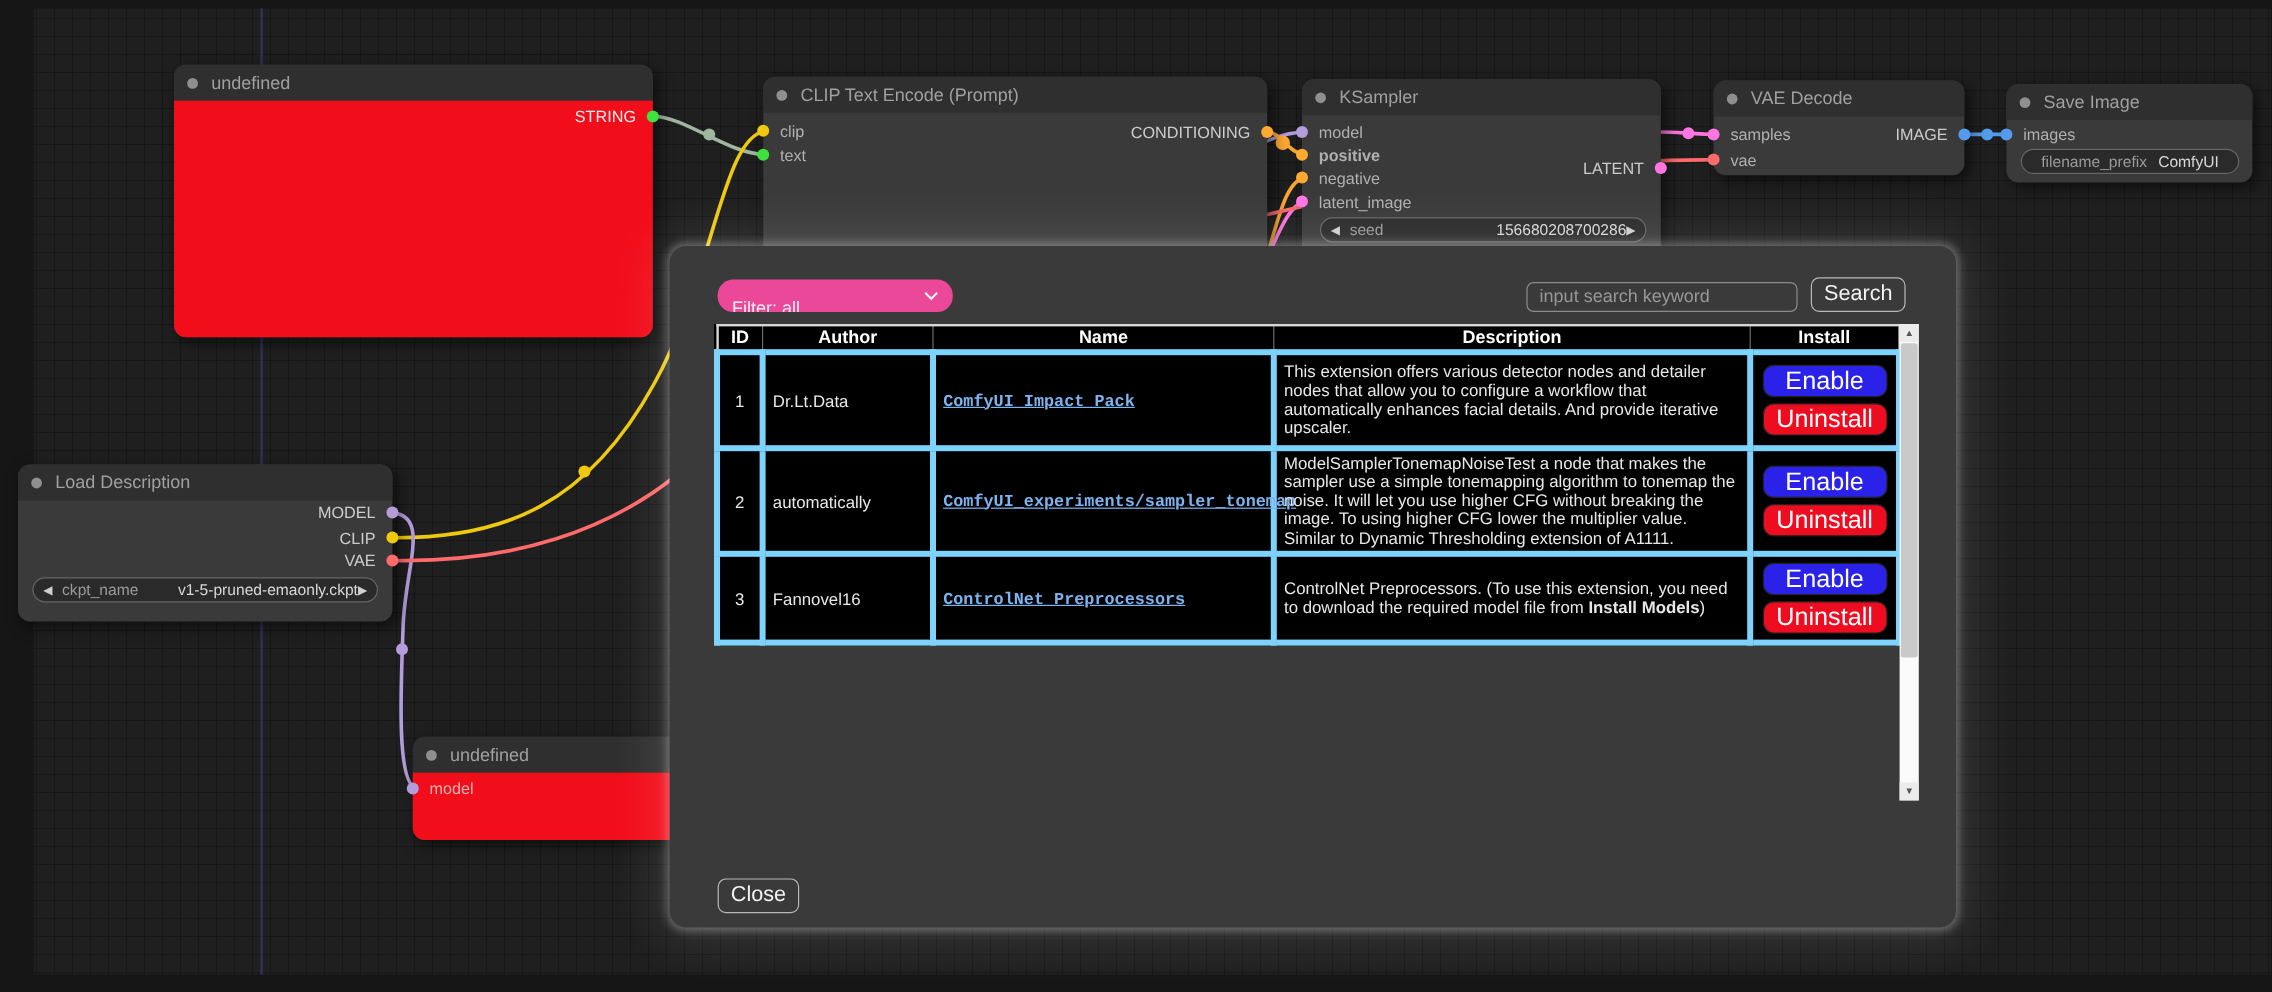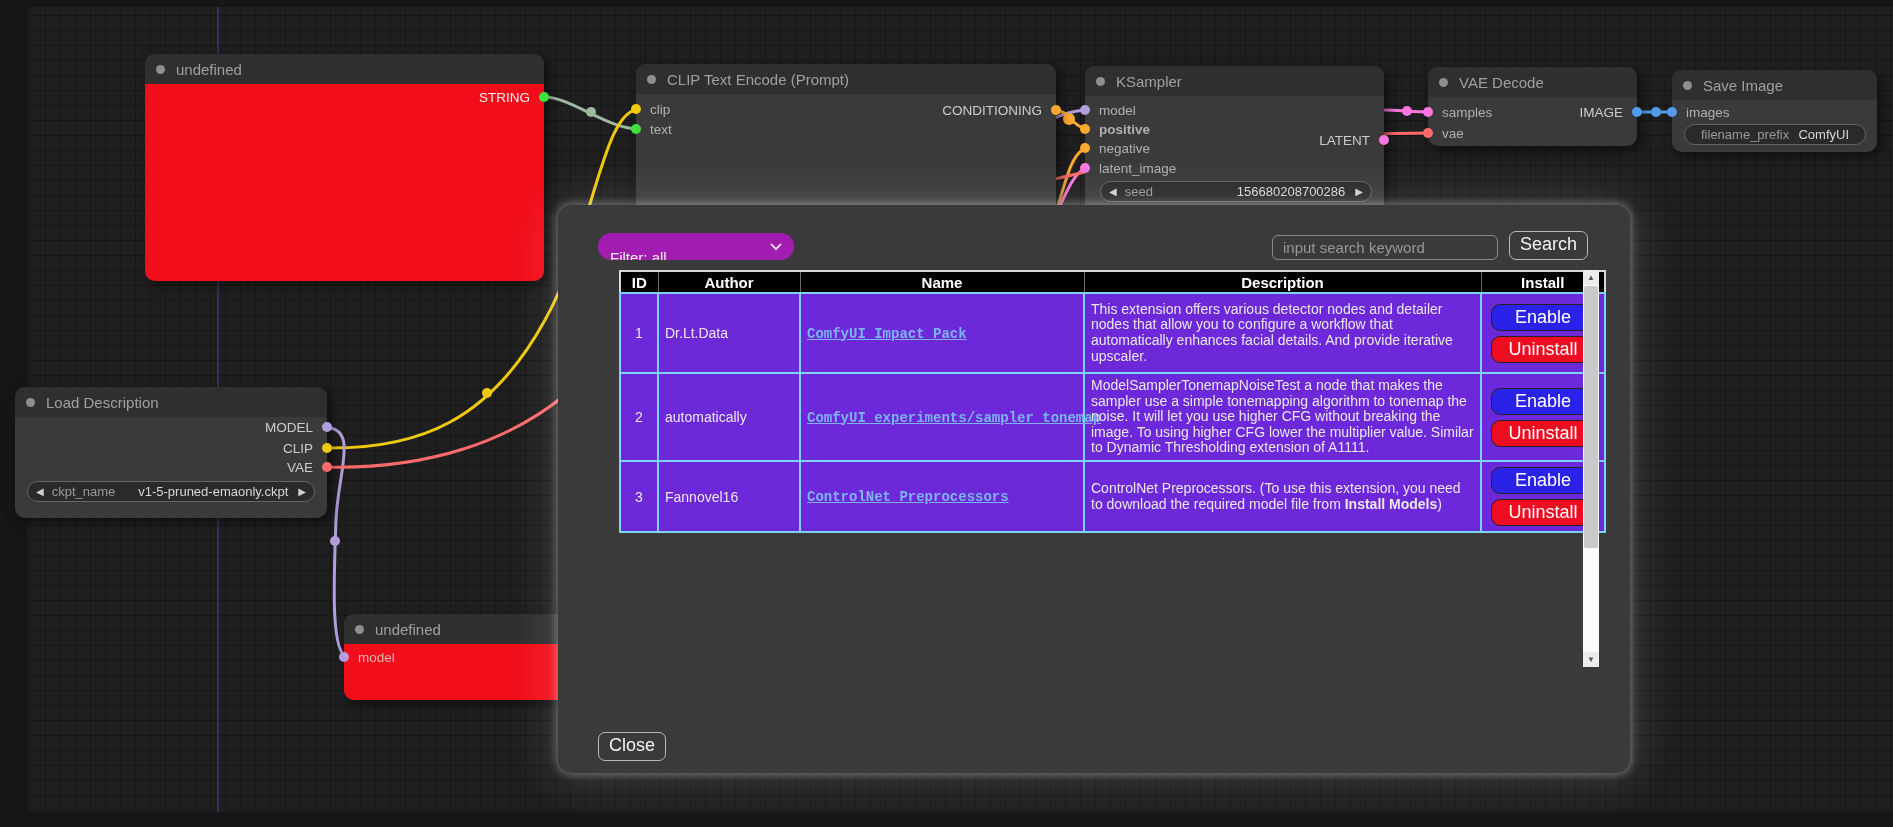--- a/index.html
+++ b/index.html
@@ -21,45 +21,45 @@
   .node-body-red{position:absolute;left:0;right:0;border-radius:0 0 10px 10px;}
   .slot{position:absolute;height:20px;display:flex;align-items:center;font-size:13.5px;color:#b0b0b0;white-space:nowrap;}
   .slot.out{justify-content:flex-end;color:#cccccc;}
   .dot{width:10px;height:10px;border-radius:50%;flex:none;}
   .dot.in{margin-right:9px;margin-left:-5px;}
   .dot.out{margin-left:9px;margin-right:-5px;}
   .widget{position:absolute;height:21px;background:#2a2a2a;border:1px solid #666;border-radius:11px;
     display:flex;align-items:center;font-size:13px;color:#9a9a9a;padding:0 8px;}
   .widget .arr{color:#cfcfcf;font-size:10px;flex:none;}
   .widget .wlabel{margin-left:8px;}
-  .widget .wvalue{margin-left:auto;color:#d8d8d8;margin-right:10px;}
+  .widget .wvalue{margin-left:auto;color:#d8d8d8;}
   .widget.noarrow{justify-content:space-between;padding:0 16px;}
   .white-label{color:#eeeeee;}
   .red-label{color:#d8b6b6;}
   
   .dialog{position:absolute;z-index:5;background:#3a3a3a;border-radius:14px;
     box-shadow:0 0 8px 2px rgba(255,255,255,.30),0 0 45px 10px rgba(255,255,255,.12);}
-  .filter-select{position:absolute;background:#a21caf;color:#f0f0f0;border:none;border-radius:13px;
+  .filter-select{position:absolute;background:#ec4899;color:#f0f0f0;border:none;border-radius:13px;
     font-size:15px;padding:16px 28px 0 12px;appearance:none;-webkit-appearance:none;}
   .chev{position:absolute;pointer-events:none;}
   .search-input{position:absolute;background:#3a3a3a;border:1px solid #8a8a8a;border-radius:6px;
     color:#ddd;font-size:15px;padding:0 10px;outline:none;}
   .search-input::placeholder{color:#989898;}
   .btn{background:#3a3a3a;border:1px solid #b8b8b8;border-radius:7px;color:#f2f2f2;font-size:18px;
     padding:1px 10px 3px 10px;cursor:pointer;}
   .search-btn,.close-btn{position:absolute;}
-  table.ext{position:absolute;border-collapse:collapse;background:#6d28d9;border:2px solid #d8d8d8;table-layout:fixed;margin-left:24px;}
+  table.ext{position:absolute;border-collapse:collapse;background:#000000;border:2px solid #d8d8d8;table-layout:fixed;}
   table.ext th{background:#000;color:#fff;font-size:15px;font-weight:bold;border:1px solid #6a6a6a;padding:1px 4px;}
-  table.ext td{border:2px solid #7dd3fc;color:#e8e8e8;font-size:14px;vertical-align:middle;padding:0 6px;}
+  table.ext td{border:5px solid #7dd3fc;color:#e8e8e8;font-size:14px;vertical-align:middle;padding:0 6px;}
   td.cid{text-align:center;}
   td.cdesc{font-size:13.5px;line-height:15.6px;vertical-align:top;padding:3px 5px;}
   a.ext-link{color:#7db4f0;font-weight:bold;font-size:14px;text-decoration:underline;font-family:Liberation Mono, monospace;}
   td.cinstall{text-align:center;}
   .act-btn{display:block;width:104px;height:27px;margin:5px auto;border:1px solid #222;border-radius:9px;
-    color:#fff;font-size:18px;cursor:pointer;line-height:23px;padding:0;}
+    color:#fff;font-size:21px;cursor:pointer;line-height:23px;padding:0;}
   .scrollbar{position:absolute;width:16px;background:#fbfbfb;}
   .sb-arrow{position:absolute;left:0;width:16px;height:15px;background:#ececec;color:#555;font-size:8px;
     text-align:center;line-height:15px;}
   .sb-thumb{position:absolute;left:1px;width:14px;background:#c9c9c9;border-radius:2px;}
 </style>
 </head>
 <body>
 
 <div class="stage">
 

